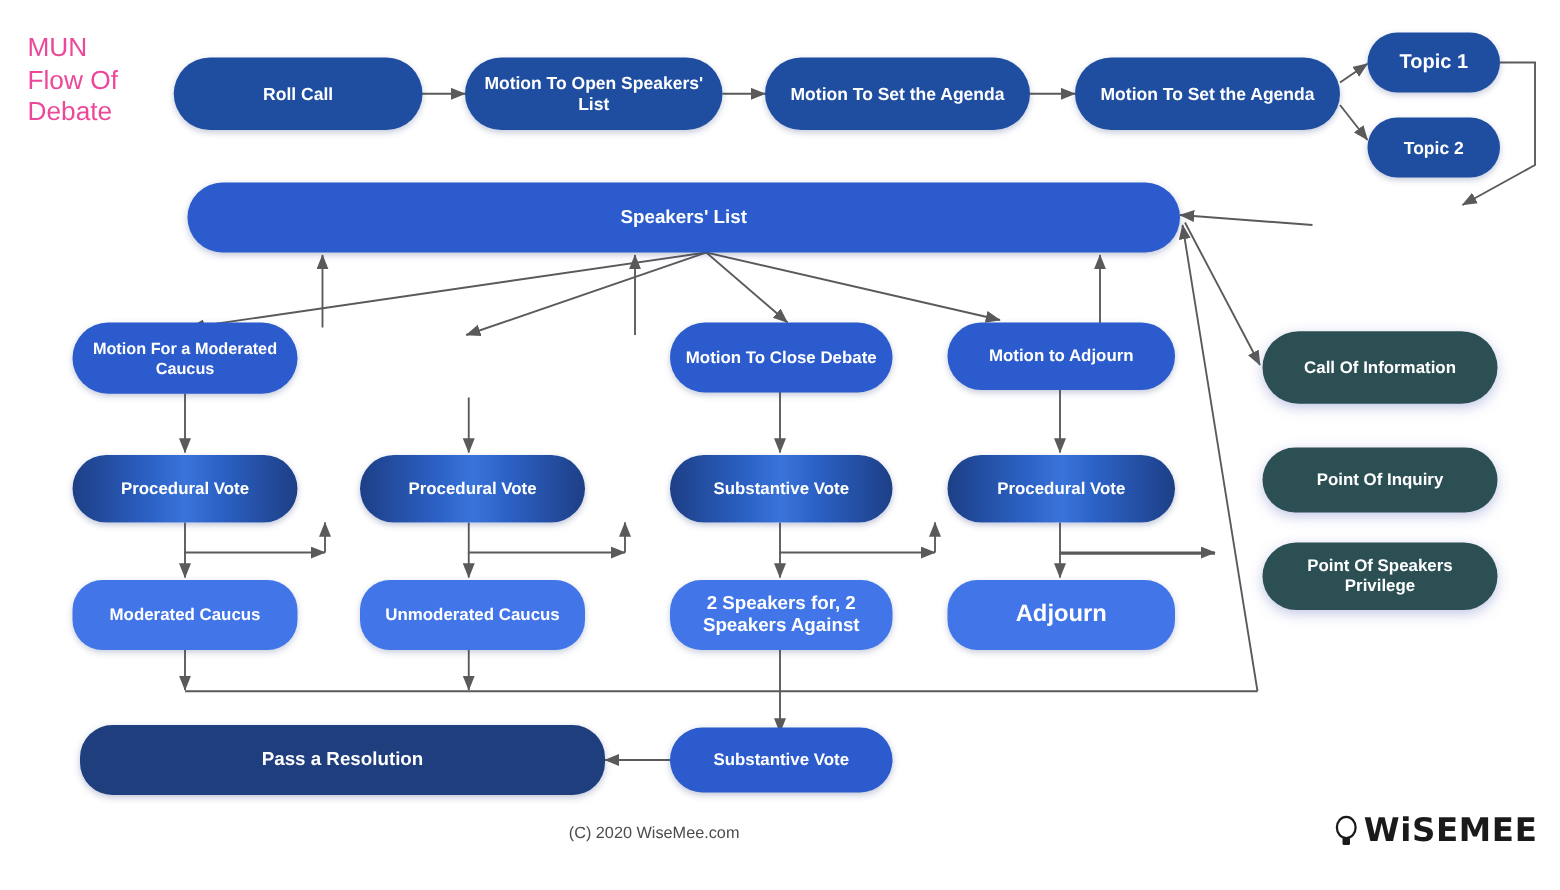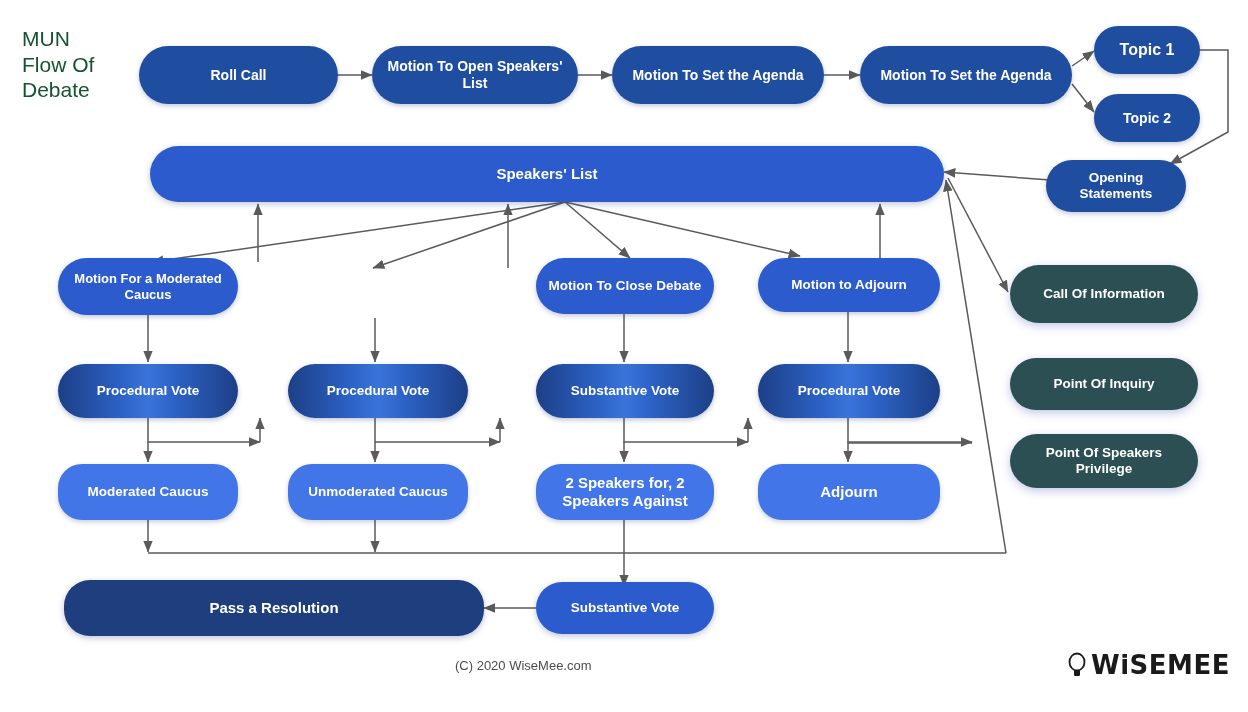--- a/index.html
+++ b/index.html
@@ -55,21 +55,21 @@
     box-shadow:0 2px 6px rgba(40,60,120,.30);
   }
   .v-teal{
     background:#2c4f54;
     border-radius:999px;
     box-shadow:0 3px 10px rgba(120,130,200,.45);
   }
   
   #title{
     position:absolute;left:22px;top:26px;width:120px;
-    font-size:21px;line-height:1.22;color:#14532d;
+    font-size:21px;line-height:1.22;color:#ec4899;
     font-weight:400;z-index:3;
   }
   
   #footer{
     position:absolute;left:455px;top:658px;
     font-size:13px;color:#4c4c4c;z-index:3;
   }
   #logo{
     position:absolute;right:18px;top:650px;
     display:flex;align-items:center;gap:4px;z-index:3;
@@ -166,21 +166,20 @@
   <div class="node v-darkblue" style="left:372px;top:46px;width:206px;height:58px;font-size:14px;">Motion To Open Speakers' List</div>
 
   <div class="node v-darkblue" style="left:612px;top:46px;width:212px;height:58px;font-size:14px;">Motion To Set the Agenda</div>
 
   <div class="node v-darkblue" style="left:860px;top:46px;width:212px;height:58px;font-size:14px;">Motion To Set the Agenda</div>
 
   <div class="node v-darkblue" style="left:1094px;top:26px;width:106px;height:48px;font-size:16px;">Topic 1</div>
 
   <div class="node v-darkblue" style="left:1094px;top:94px;width:106px;height:48px;font-size:14px;">Topic 2</div>
 
-  <div class="node v-darkblue" style="left:1046px;top:160px;width:140px;height:52px;font-size:13.5px;">Opening Statements</div>
 
   <div class="node v-speakers" style="left:150px;top:146px;width:794px;height:56px;font-size:15px;">Speakers' List</div>
 
   <div class="node v-motion" style="left:58px;top:258px;width:180px;height:57px;font-size:13px;">Motion For a Moderated Caucus</div>
 
 
   <div class="node v-motion" style="left:536px;top:258px;width:178px;height:56px;font-size:13.5px;">Motion To Close Debate</div>
 
   <div class="node v-motion" style="left:758px;top:258px;width:182px;height:54px;font-size:13.5px;">Motion to Adjourn</div>
 
@@ -191,21 +190,21 @@
   <div class="node v-vote" style="left:536px;top:364px;width:178px;height:54px;font-size:13.5px;">Substantive Vote</div>
 
   <div class="node v-vote" style="left:758px;top:364px;width:182px;height:54px;font-size:13.5px;">Procedural Vote</div>
 
   <div class="node v-light" style="left:58px;top:464px;width:180px;height:56px;font-size:13.5px;">Moderated Caucus</div>
 
   <div class="node v-light" style="left:288px;top:464px;width:180px;height:56px;font-size:13.5px;">Unmoderated Caucus</div>
 
   <div class="node v-light" style="left:536px;top:464px;width:178px;height:56px;font-size:15px;border-radius:25px;">2 Speakers for, 2 Speakers Against</div>
 
-  <div class="node v-light" style="left:758px;top:464px;width:182px;height:56px;font-size:15px;">Adjourn</div>
+  <div class="node v-light" style="left:758px;top:464px;width:182px;height:56px;font-size:19px;">Adjourn</div>
 
   <div class="node v-navy" style="left:64px;top:580px;width:420px;height:56px;font-size:15px;">Pass a Resolution</div>
 
   <div class="node v-speakers" style="left:536px;top:582px;width:178px;height:52px;font-size:13.5px;">Substantive Vote</div>
 
   <div class="node v-teal" style="left:1010px;top:265px;width:188px;height:58px;font-size:13.5px;">Call Of Information</div>
 
   <div class="node v-teal" style="left:1010px;top:358px;width:188px;height:52px;font-size:13.5px;">Point Of Inquiry</div>
 
   <div class="node v-teal" style="left:1010px;top:434px;width:188px;height:54px;font-size:13.5px;">Point Of Speakers Privilege</div>

